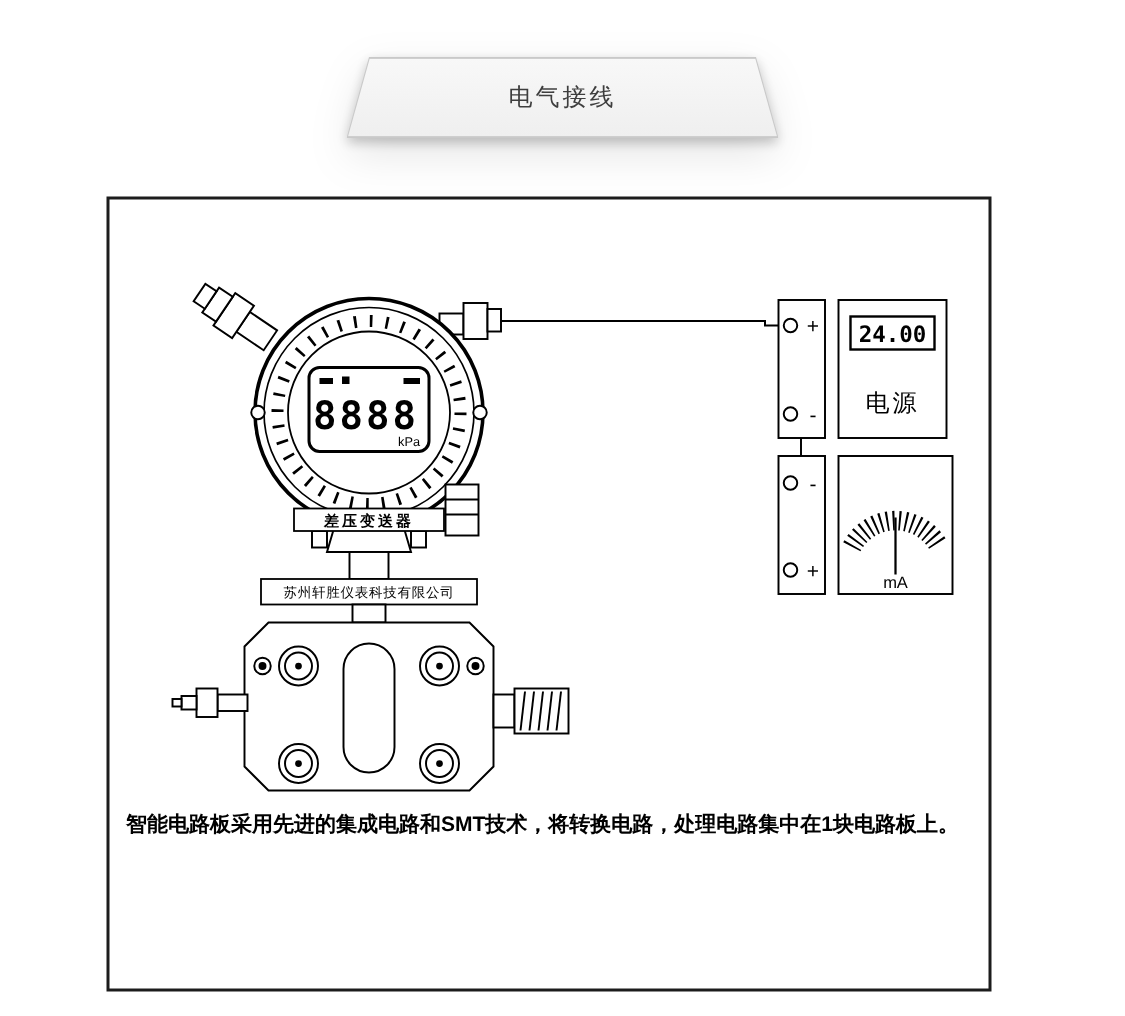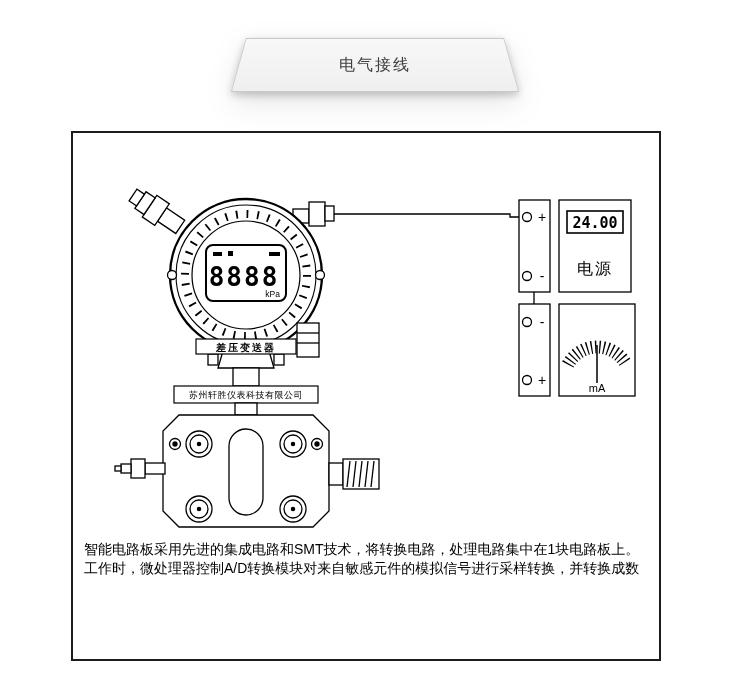--- a/index.html
+++ b/index.html
@@ -26,21 +26,21 @@
     font-size:16px;color:#3e3e3e;letter-spacing:2px;
   }
   
   .panel{
     position:absolute;left:71px;top:131px;width:586px;height:526px;
     border:2px solid #1c1c1c;background:#fff;box-sizing:content-box;
   }
   .panel svg{display:block;}
   .desc{
     padding:1px 11px 0 11px;
-    font-size:14px;line-height:19px;font-weight:400;color:#000;
+    font-size:14px;line-height:19px;font-weight:700;color:#000;
     letter-spacing:0;
   }
   .desc div{white-space:nowrap;}
   
   text{fill:#000;stroke:none;}
   .cn{font-family:"Liberation Sans",sans-serif;}
   .seg{font-family:"DejaVu Sans Mono",monospace;font-weight:bold;}
 </style>
 </head>
 <body>
@@ -184,16 +184,15 @@
         <path d="M494.9,231.5 A33,33 0 0 1 553.1,231.5" stroke-width="13" stroke-dasharray="1.3 2.9"></path>
         <line x1="524" y1="250" x2="524" y2="212" stroke-width="1.5"></line>
         <text class="cn" x="524" y="259" font-size="11" text-anchor="middle">mA</text>
       </g>
 
     </g>
   </svg>
 
   <div class="desc">
     <div>智能电路板采用先进的集成电路和SMT技术，将转换电路，处理电路集中在1块电路板上。</div>
-    <div>工作时，微处理器控制A/D转换模块对来自敏感元件的模拟信号进行采样转换，并转换成数</div>
   </div>
 
 </div>
 
 </body></html>

